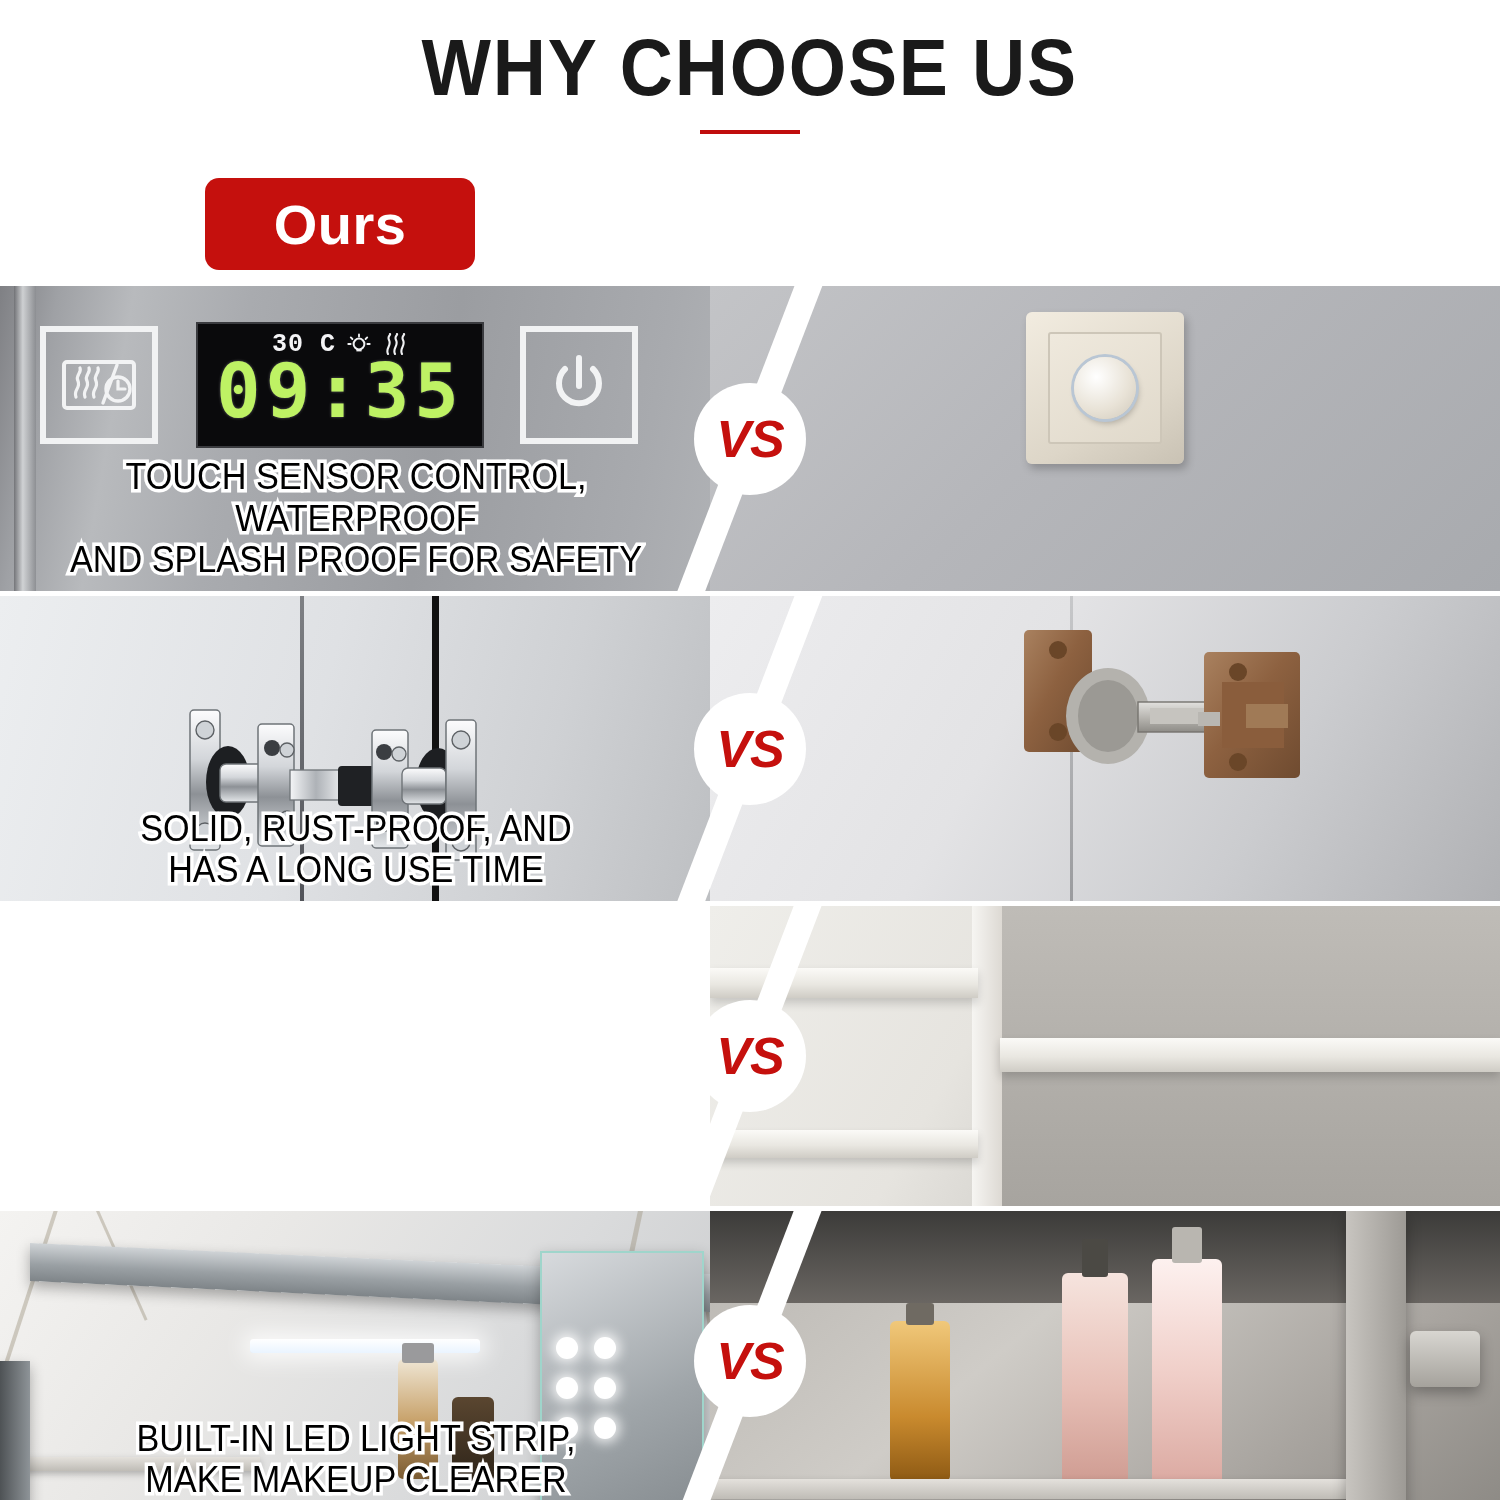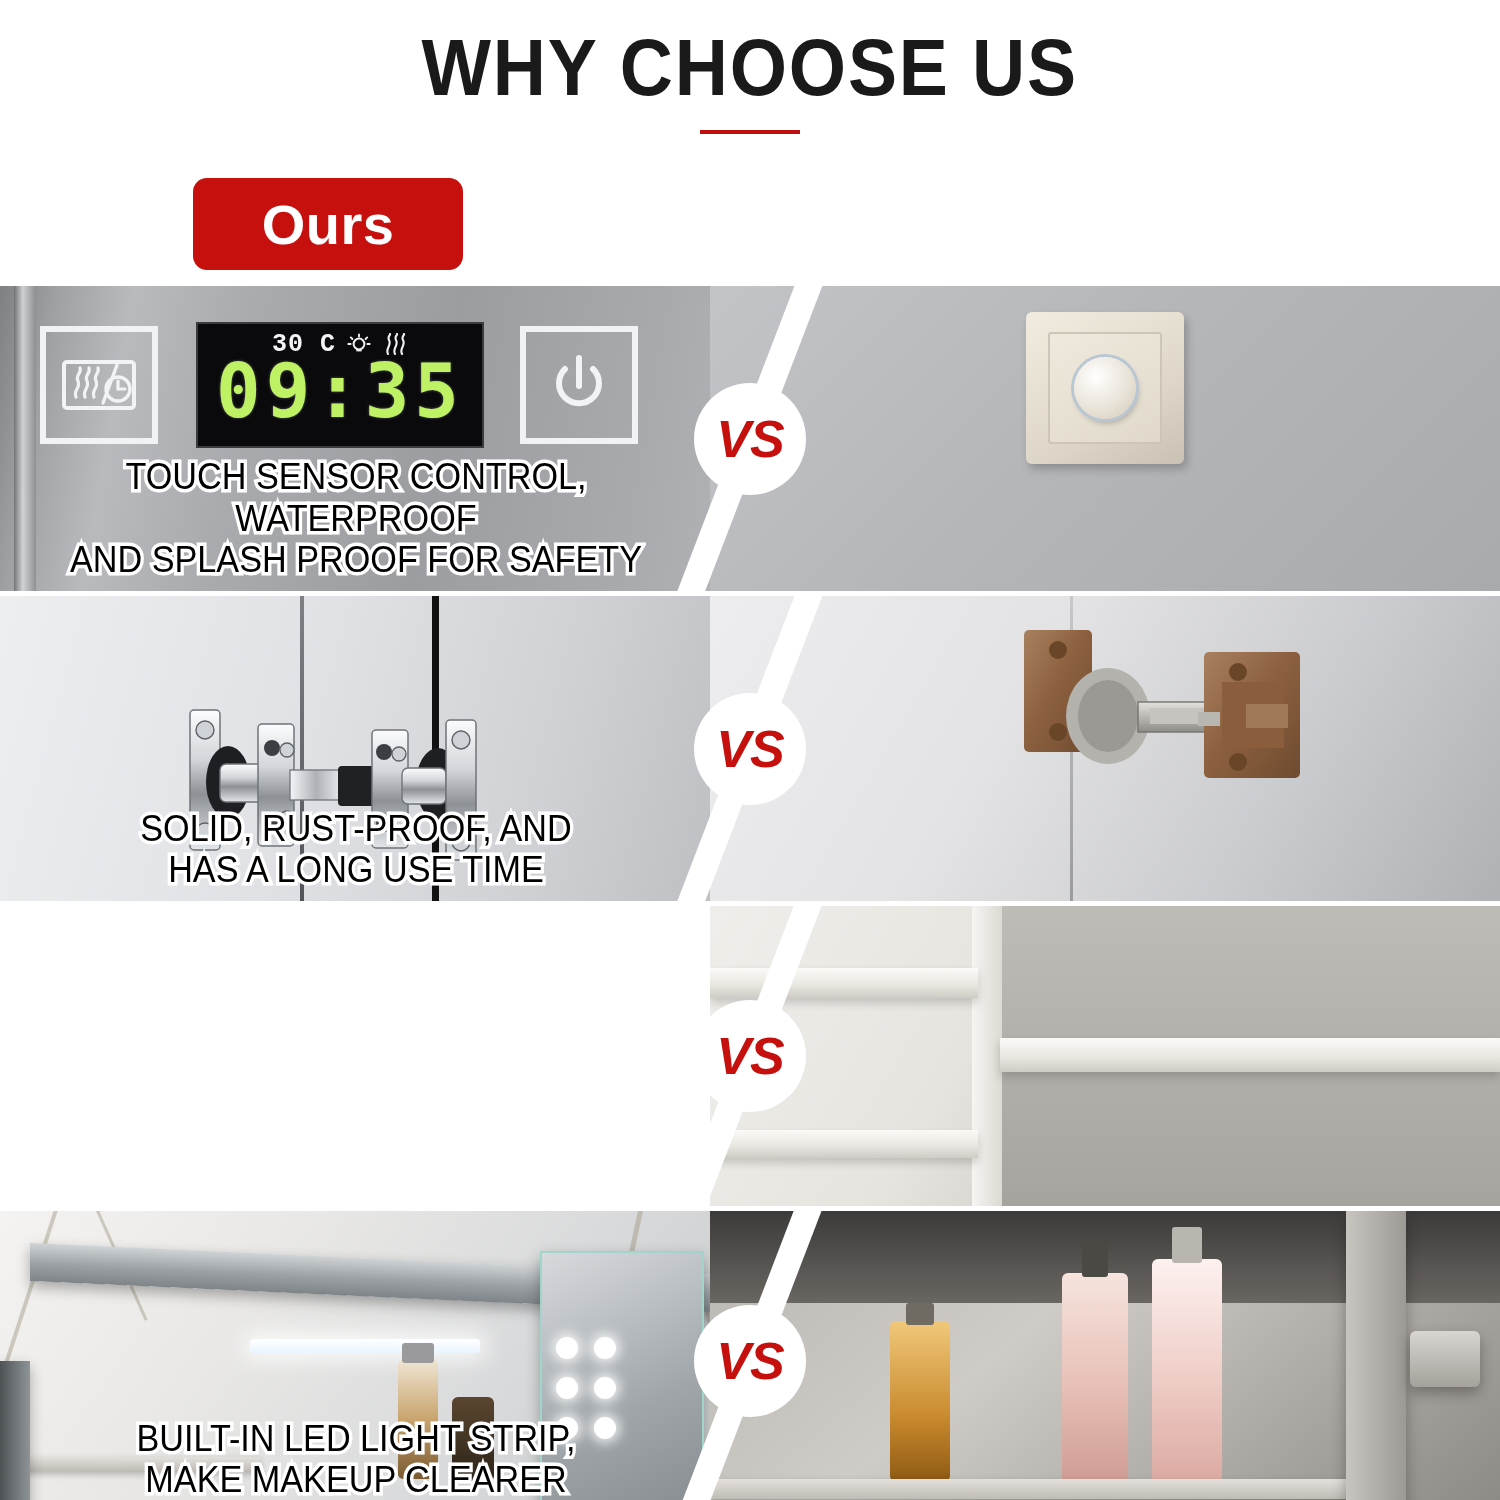--- a/index.html
+++ b/index.html
@@ -52,21 +52,21 @@
     background: #c5100d;
     border-radius: 14px;
     color: #ffffff;
     font-size: 56px;
     font-weight: 700;
     display: flex;
     align-items: center;
     justify-content: center;
     letter-spacing: 0.5px;
   }
-  .badge-ours   { left: 193px; width: 270px; height: 92px; }
+  .badge-ours   { left: 205px; width: 270px; height: 92px; }
   .badge-others { left: 1027px; width: 270px; height: 92px; }
 
   
   .rows {
     position: relative;
     width: 1500px;
   }
   .row {
     position: relative;
     width: 1500px;

